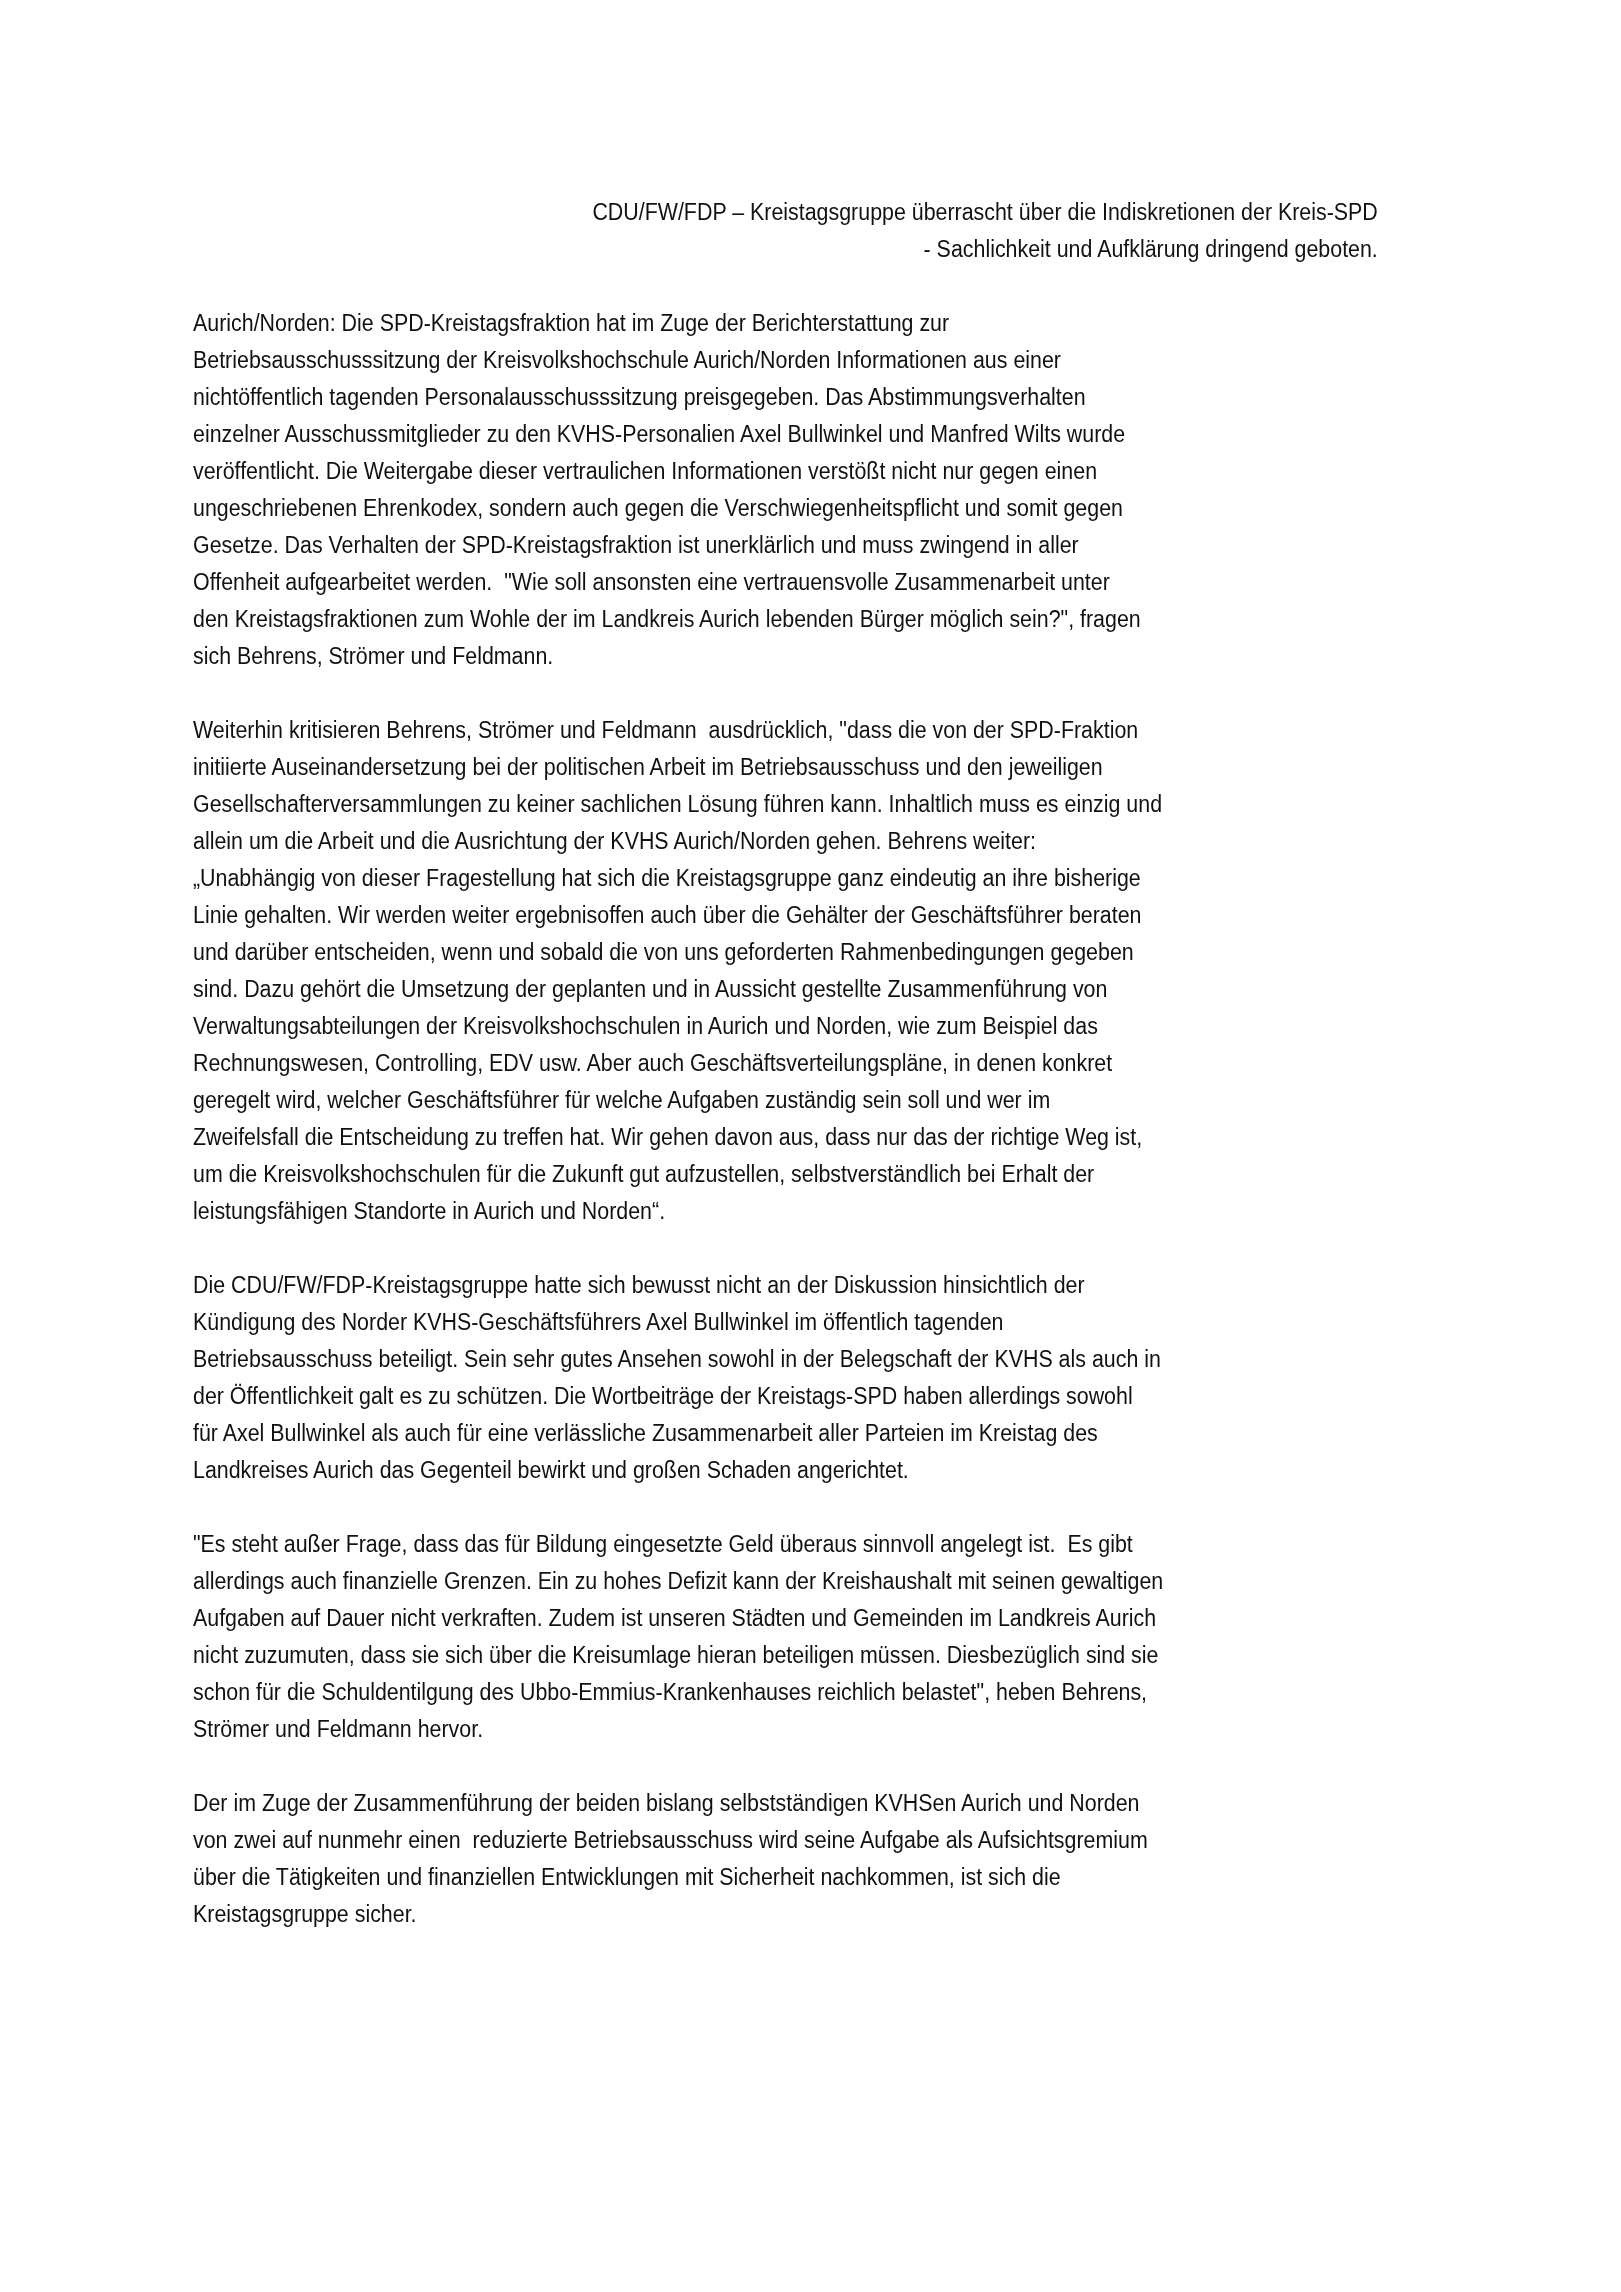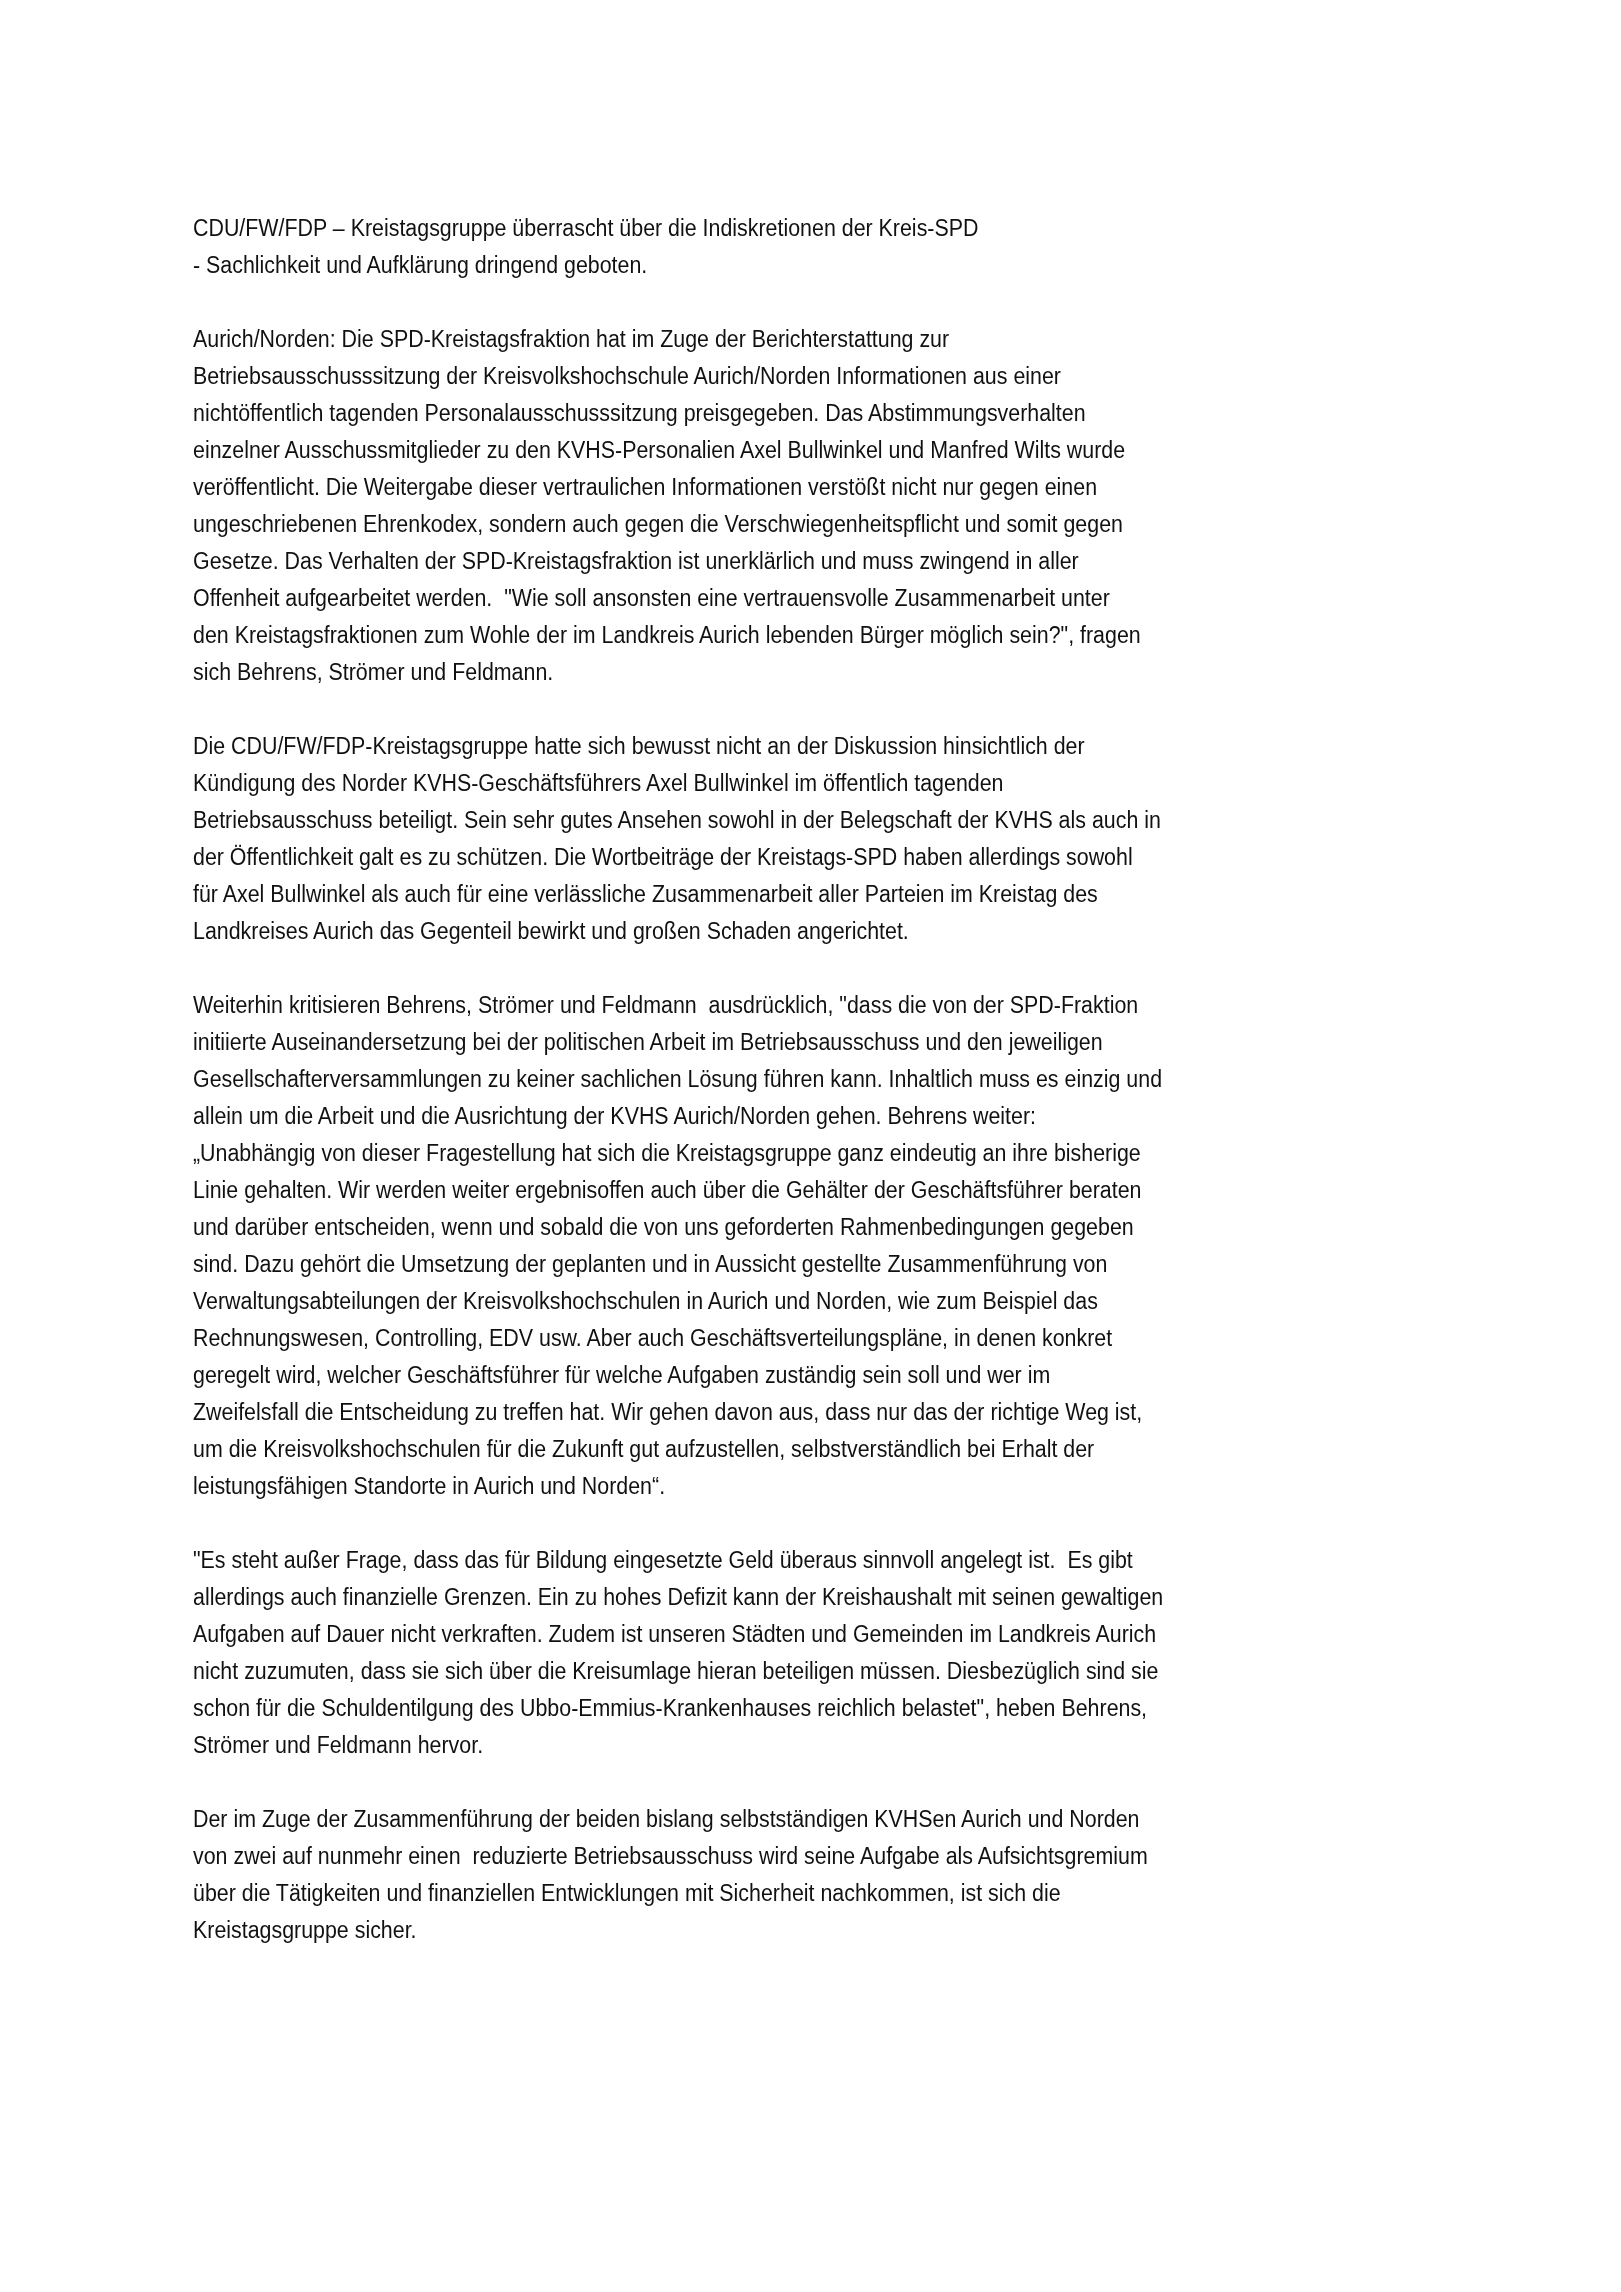--- a/index.html
+++ b/index.html
@@ -4,21 +4,21 @@
 <style>
   html, body { margin: 0; padding: 0; background: #ffffff; }
   body { width: 1621px; height: 2293px; position: relative; overflow: hidden; }
   .page {
     position: absolute; left: 193px; top: 194px; width: 1274px;
     font-family: "Liberation Sans", sans-serif;
     font-size: 23px; color: #111111; line-height: 37px;
   }
   .line { display: block; white-space: pre; transform-origin: left center; transform: scaleX(0.93); }
   .para { margin: 16px 0 37px 0; }
-  .heading { margin: 16px 0 37px 0; }
+  .heading { margin: 0 0 37px 0; text-align: right; }
 </style>
 </head>
 <body>
 
 <div class="page">
   <div class="heading">
     <span class="line">CDU/FW/FDP – Kreistagsgruppe überrascht über die Indiskretionen der Kreis-SPD</span>
     <span class="line">- Sachlichkeit und Aufklärung dringend geboten.</span>
   </div>
   <div id="paragraphs">
@@ -28,42 +28,42 @@
         <span class="line">nichtöffentlich tagenden Personalausschusssitzung preisgegeben. Das Abstimmungsverhalten</span>
         <span class="line">einzelner Ausschussmitglieder zu den KVHS-Personalien Axel Bullwinkel und Manfred Wilts wurde</span>
         <span class="line">veröffentlicht. Die Weitergabe dieser vertraulichen Informationen verstößt nicht nur gegen einen</span>
         <span class="line">ungeschriebenen Ehrenkodex, sondern auch gegen die Verschwiegenheitspflicht und somit gegen</span>
         <span class="line">Gesetze. Das Verhalten der SPD-Kreistagsfraktion ist unerklärlich und muss zwingend in aller</span>
         <span class="line">Offenheit aufgearbeitet werden.  "Wie soll ansonsten eine vertrauensvolle Zusammenarbeit unter</span>
         <span class="line">den Kreistagsfraktionen zum Wohle der im Landkreis Aurich lebenden Bürger möglich sein?", fragen</span>
         <span class="line">sich Behrens, Strömer und Feldmann.</span>
       </div>
       <div class="para">
-        <span class="line">Die CDU/FW/FDP-Kreistagsgruppe hatte sich bewusst nicht an der Diskussion hinsichtlich der</span>
-        <span class="line">Kündigung des Norder KVHS-Geschäftsführers Axel Bullwinkel im öffentlich tagenden</span>
-        <span class="line">Betriebsausschuss beteiligt. Sein sehr gutes Ansehen sowohl in der Belegschaft der KVHS als auch in</span>
-        <span class="line">der Öffentlichkeit galt es zu schützen. Die Wortbeiträge der Kreistags-SPD haben allerdings sowohl</span>
-        <span class="line">für Axel Bullwinkel als auch für eine verlässliche Zusammenarbeit aller Parteien im Kreistag des</span>
-        <span class="line">Landkreises Aurich das Gegenteil bewirkt und großen Schaden angerichtet.</span>
-      </div>
-      <div class="para">
         <span class="line">Weiterhin kritisieren Behrens, Strömer und Feldmann  ausdrücklich, "dass die von der SPD-Fraktion</span>
         <span class="line">initiierte Auseinandersetzung bei der politischen Arbeit im Betriebsausschuss und den jeweiligen</span>
         <span class="line">Gesellschafterversammlungen zu keiner sachlichen Lösung führen kann. Inhaltlich muss es einzig und</span>
         <span class="line">allein um die Arbeit und die Ausrichtung der KVHS Aurich/Norden gehen. Behrens weiter:</span>
         <span class="line">„Unabhängig von dieser Fragestellung hat sich die Kreistagsgruppe ganz eindeutig an ihre bisherige</span>
         <span class="line">Linie gehalten. Wir werden weiter ergebnisoffen auch über die Gehälter der Geschäftsführer beraten</span>
         <span class="line">und darüber entscheiden, wenn und sobald die von uns geforderten Rahmenbedingungen gegeben</span>
         <span class="line">sind. Dazu gehört die Umsetzung der geplanten und in Aussicht gestellte Zusammenführung von</span>
         <span class="line">Verwaltungsabteilungen der Kreisvolkshochschulen in Aurich und Norden, wie zum Beispiel das</span>
         <span class="line">Rechnungswesen, Controlling, EDV usw. Aber auch Geschäftsverteilungspläne, in denen konkret</span>
         <span class="line">geregelt wird, welcher Geschäftsführer für welche Aufgaben zuständig sein soll und wer im</span>
         <span class="line">Zweifelsfall die Entscheidung zu treffen hat. Wir gehen davon aus, dass nur das der richtige Weg ist,</span>
         <span class="line">um die Kreisvolkshochschulen für die Zukunft gut aufzustellen, selbstverständlich bei Erhalt der</span>
         <span class="line">leistungsfähigen Standorte in Aurich und Norden“.</span>
+      </div>
+      <div class="para">
+        <span class="line">Die CDU/FW/FDP-Kreistagsgruppe hatte sich bewusst nicht an der Diskussion hinsichtlich der</span>
+        <span class="line">Kündigung des Norder KVHS-Geschäftsführers Axel Bullwinkel im öffentlich tagenden</span>
+        <span class="line">Betriebsausschuss beteiligt. Sein sehr gutes Ansehen sowohl in der Belegschaft der KVHS als auch in</span>
+        <span class="line">der Öffentlichkeit galt es zu schützen. Die Wortbeiträge der Kreistags-SPD haben allerdings sowohl</span>
+        <span class="line">für Axel Bullwinkel als auch für eine verlässliche Zusammenarbeit aller Parteien im Kreistag des</span>
+        <span class="line">Landkreises Aurich das Gegenteil bewirkt und großen Schaden angerichtet.</span>
       </div>
       <div class="para">
         <span class="line">"Es steht außer Frage, dass das für Bildung eingesetzte Geld überaus sinnvoll angelegt ist.  Es gibt</span>
         <span class="line">allerdings auch finanzielle Grenzen. Ein zu hohes Defizit kann der Kreishaushalt mit seinen gewaltigen</span>
         <span class="line">Aufgaben auf Dauer nicht verkraften. Zudem ist unseren Städten und Gemeinden im Landkreis Aurich</span>
         <span class="line">nicht zuzumuten, dass sie sich über die Kreisumlage hieran beteiligen müssen. Diesbezüglich sind sie</span>
         <span class="line">schon für die Schuldentilgung des Ubbo-Emmius-Krankenhauses reichlich belastet", heben Behrens,</span>
         <span class="line">Strömer und Feldmann hervor.</span>
       </div>
       <div class="para">

